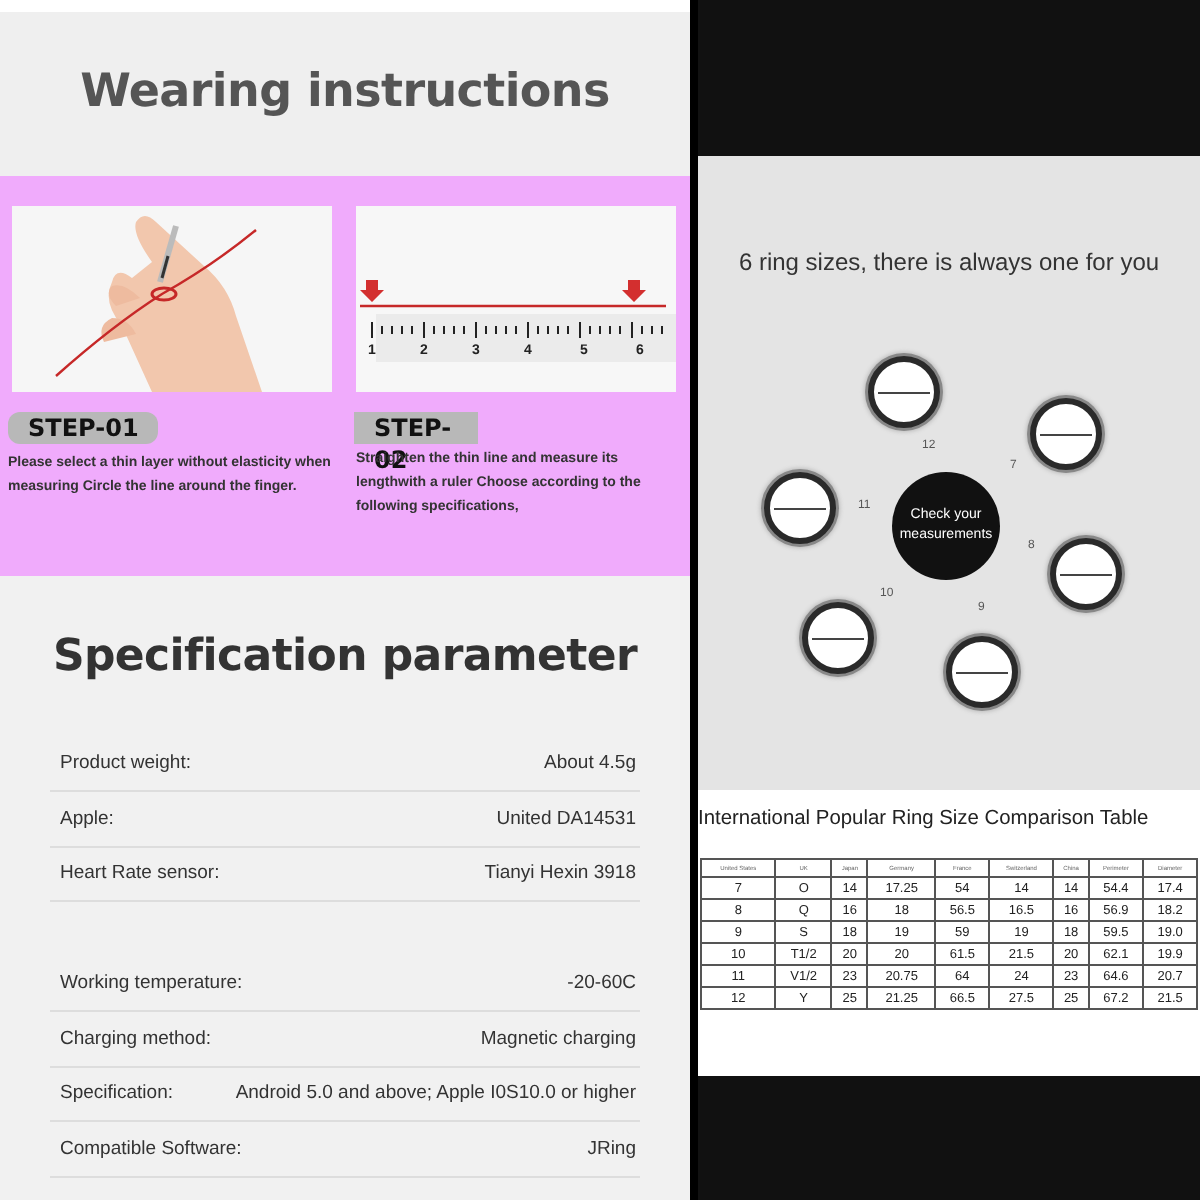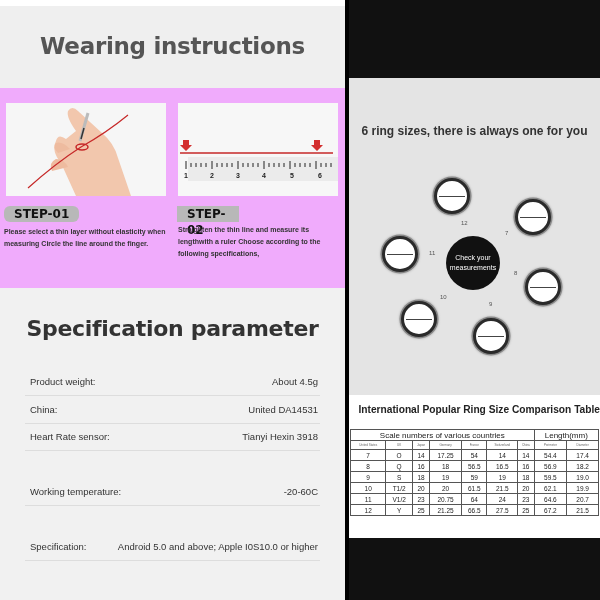--- a/index.html
+++ b/index.html
@@ -12,27 +12,27 @@
   .step-label { position: absolute; top: 200px; height: 16px; background: #b8b8b8; color: #111; font-weight: bold; font-size: 12px; line-height: 16px; padding-left: 10px; font-family: "DejaVu Sans", sans-serif; }
   .step-text { position: absolute; font-size: 7px; line-height: 12px; color: #333; font-weight: bold; }
   .spec-area { position: absolute; left: 0; top: 282px; width: 345px; height: 318px; background: #f1f1f1; }
   .h1.spec { top: 310px; font-size: 22px; color: #333; letter-spacing: -0.3px; }
   .spec-row { position: absolute; left: 25px; width: 295px; height: 27px; border-bottom: 1.5px solid #ddd; font-size: 9.5px; color: #333; }
   .spec-row .k { position: absolute; left: 5px; top: 7px; }
   .spec-row .v { position: absolute; right: 2px; top: 7px; }
   .right { position: absolute; left: 345px; top: 0; width: 255px; height: 600px; background: #111; }
   .right .panel { position: absolute; left: 4px; top: 78px; width: 251px; height: 460px; background: #e4e4e4; }
   .right .divider { position: absolute; left: 0; top: 0; width: 4px; height: 600px; background: #000; }
-  .rs-title { position: absolute; left: 4px; top: 124px; width: 251px; text-align: center; font-size: 12px; font-weight: bold; color: #333; }
+  .rs-title { position: absolute; left: 4px; top: 124px; width: 251px; text-align: center; font-size: 12px; font-weight: normal; color: #333; }
   .ring { position: absolute; width: 36px; height: 36px; border-radius: 50%; border: 3px solid #2a2a2a; box-shadow: 0 0 0 1.5px #888, 0 0 2px 2px #bbb; background: #fff; }
   .ring::after { content: ""; position: absolute; left: 2px; right: 2px; top: 50%; height: 1px; background: #444; }
   .ring-num { position: absolute; font-size: 6px; color: #555; }
   .center-circle { position: absolute; left: 446px; top: 236px; width: 54px; height: 54px; border-radius: 50%; background: #111; color: #fff; font-size: 7px; text-align: center; display: flex; align-items: center; justify-content: center; line-height: 10px; }
   .table-panel { position: absolute; left: 349px; top: 395px; width: 251px; height: 143px; background: #fff; }
-  .tbl-title { position: absolute; left: 0; top: 9px; width: 251px; text-align: right; font-size: 10.2px; font-weight: bold; color: #222; white-space: nowrap; }
+  .tbl-title { position: absolute; left: 0; top: 9px; width: 251px; text-align: left; font-size: 10.2px; font-weight: normal; color: #222; white-space: nowrap; }
   table.rt { position: absolute; left: 1px; top: 34px; width: 249px; border-collapse: collapse; font-size: 6.5px; color: #222; }
   table.rt td { border: 1px solid #555; text-align: center; height: 11px; padding: 0; }
   table.rt tr.h0 td { font-size: 8px; height: 11px; }
   table.rt tr.h1r td { font-size: 3px; color: #666; height: 9px; }
 </style>
 </head>
 <body>
 
 <div class="left">
   <div class="top-band"></div>
@@ -114,34 +114,42 @@
   </div>
 
   <div class="spec-area"></div>
   <div class="h1 spec">Specification parameter</div>
 
   <div class="spec-row" style="top:363px;">
       <span class="k">Product weight:</span>
       <span class="v">About 4.5g</span>
     </div>
   <div class="spec-row" style="top:391px;">
-      <span class="k">China:</span>
+      <span class="k">Apple:</span>
       <span class="v">United DA14531</span>
     </div>
   <div class="spec-row" style="top:418px;">
       <span class="k">Heart Rate sensor:</span>
       <span class="v">Tianyi Hexin 3918</span>
     </div>
   <div class="spec-row" style="top:473px;">
       <span class="k">Working temperature:</span>
       <span class="v">-20-60C</span>
     </div>
+  <div class="spec-row" style="top:501px;">
+      <span class="k">Charging method:</span>
+      <span class="v">Magnetic charging</span>
+    </div>
   <div class="spec-row" style="top:528px;">
       <span class="k">Specification:</span>
       <span class="v">Android 5.0 and above; Apple I0S10.0 or higher</span>
+    </div>
+  <div class="spec-row" style="top:556px;">
+      <span class="k">Compatible Software:</span>
+      <span class="v">JRing</span>
     </div>
 </div>
 
 <div class="right">
   <div class="divider"></div>
   <div class="panel"></div>
 </div>
 
 <div class="rs-title" style="left:349px;">6 ring sizes, there is always one for you</div>
 
@@ -162,24 +170,20 @@
   <div>
     <div>Check your</div>
     <div>measurements</div>
   </div>
 </div>
 
 <div class="table-panel">
   <div class="tbl-title">International Popular Ring Size Comparison Table</div>
   <table class="rt">
     <tbody>
-        <tr class="h0">
-      <td colspan="7">Scale numbers of various countries</td>
-      <td colspan="2">Length(mm)</td>
-    </tr>
     <tr class="h1r">
       <td>United States</td>
       <td>UK</td>
       <td>Japan</td>
       <td>Germany</td>
       <td>France</td>
       <td>Switzerland</td>
       <td>China</td>
       <td>Perimeter</td>
       <td>Diameter</td>

